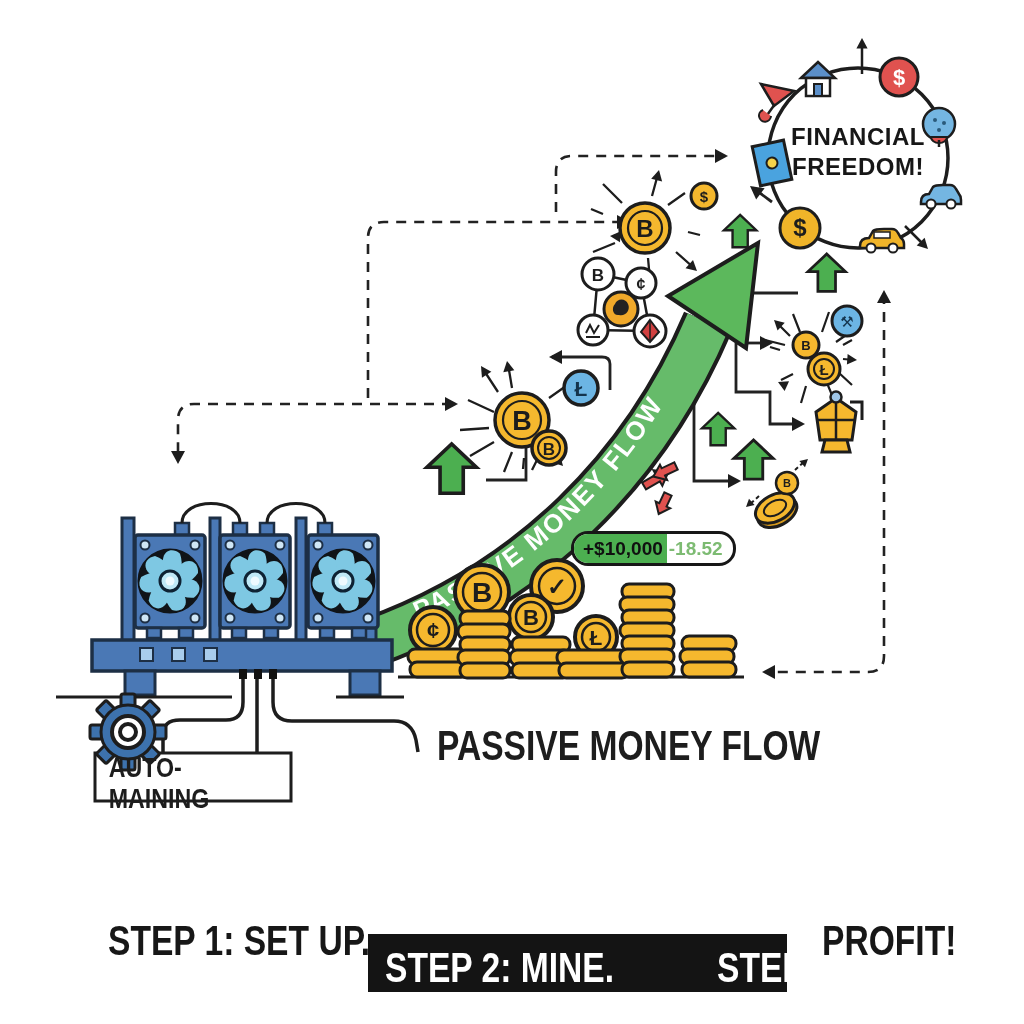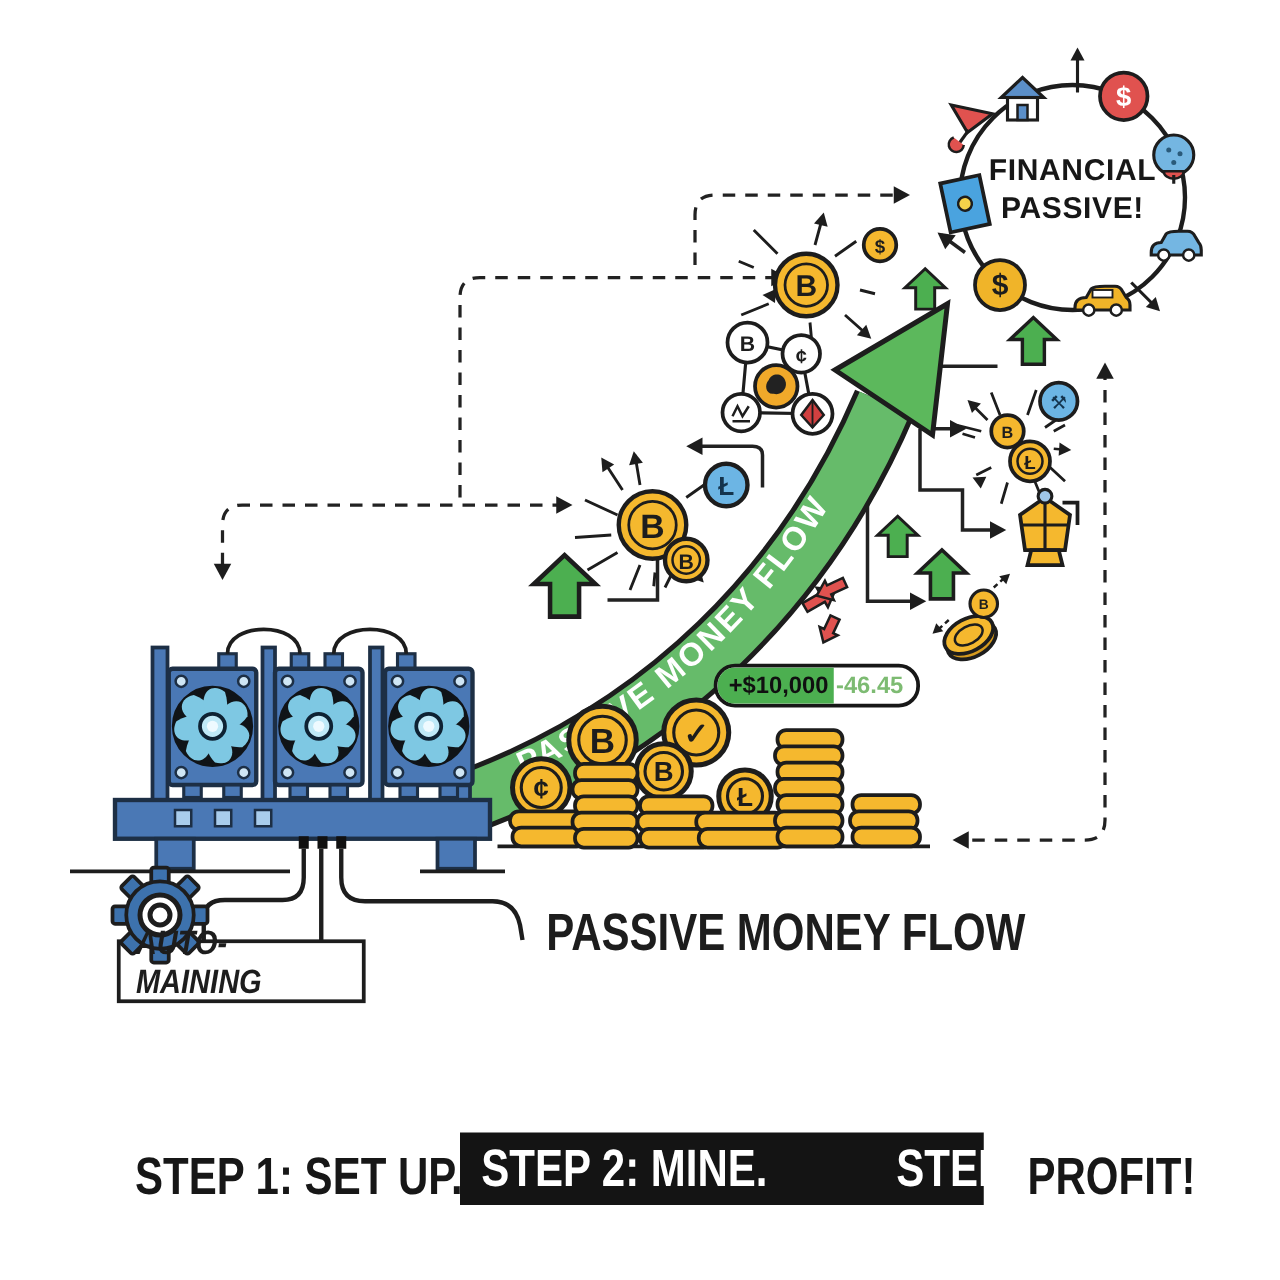--- a/index.html
+++ b/index.html
@@ -9,27 +9,27 @@
   .ov{position:absolute;z-index:2;}
   .ff-text{left:770px;top:122px;width:176px;text-align:center;font-weight:700;
            font-size:24px;line-height:1.25;letter-spacing:.5px;color:#171717;}
   .pill{left:571px;top:531px;height:29px;border:3px solid #171717;border-radius:17px;
         display:flex;align-items:center;overflow:hidden;background:#fff;text-align:center;}
   .pill .gain{background:#4caf50;color:#101010;font-weight:800;font-size:19px;
               padding:0 4px 0 9px;height:100%;display:flex;align-items:center;}
   .pill .trail{color:#7dbb72;font-weight:800;font-size:19px;padding:0 10px 0 2px;}
   .main-title{left:437px;top:722px;font-weight:800;font-size:42px;white-space:nowrap;}
   .main-title span,.step span{display:inline-block;transform:scaleX(.8);transform-origin:0 50%;}
-  .auto-label{left:95px;top:753px;width:196px;height:48px;display:flex;align-items:flex-end;
-              justify-content:center;font-weight:800;font-size:27px;font-style:italic;}
+  .auto-label{left:95px;top:753px;width:196px;height:48px;display:flex;align-items:flex-start;
+              justify-content:center;font-weight:800;font-size:27px;}
   .auto-label span{display:inline-block;transform:scaleX(.86);}
   .step{font-weight:800;font-size:42px;white-space:nowrap;color:#171717;}
   .step1{left:108px;top:917px;}
-  .stepbox{left:368px;top:906px;width:419px;height:58px;background:#141414;color:#fff;
-           display:flex;align-items:center;}
+  .stepbox{left:368px;top:934px;width:419px;height:58px;background:#141414;color:#fff;
+           display:flex;align-items:flex-end;}
   .stepbox .s2{margin-left:17px;} .stepbox .s3{margin-left:46px;}
   .profit{left:822px;top:917px;}
 </style>
 </head>
 <body>
 
 <div id="canvas">
 <svg id="art" width="1024" height="1024" viewBox="0 0 1024 1024">
   <defs>
     <g id="fan">
@@ -355,26 +355,26 @@
       <path d="M-4,8 L-14,22" stroke="#1d1d1d" stroke-width="2.5"></path>
       <path d="M-16,14 A6,6 0 1 0 -8,20" fill="#e0524f" stroke="#1d1d1d" stroke-width="2"></path>
     </g>
     <path d="M905,226 L924,245" stroke="#1d1d1d" stroke-width="2.5"></path>
     <use href="#ah" transform="translate(928,249) rotate(45) scale(.8)"></use>
   </g>
 </svg>
 
 <div class="ov ff-text">
   <div>FINANCIAL</div>
-  <div>PASSIVE!</div>
+  <div>FREEDOM!</div>
 </div>
 
 <div class="ov pill">
   <span class="gain">+$10,000</span>
-  <span class="trail">-46.45</span>
+  <span class="trail">-18.52</span>
 </div>
 
 <div class="ov main-title">
   <span>PASSIVE MONEY FLOW</span>
 </div>
 
 <div class="ov auto-label">
   <span>AUTO-MAINING</span>
 </div>
 

